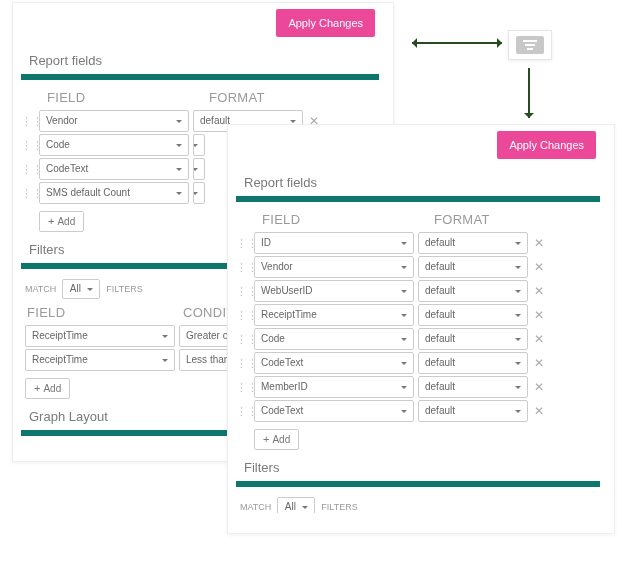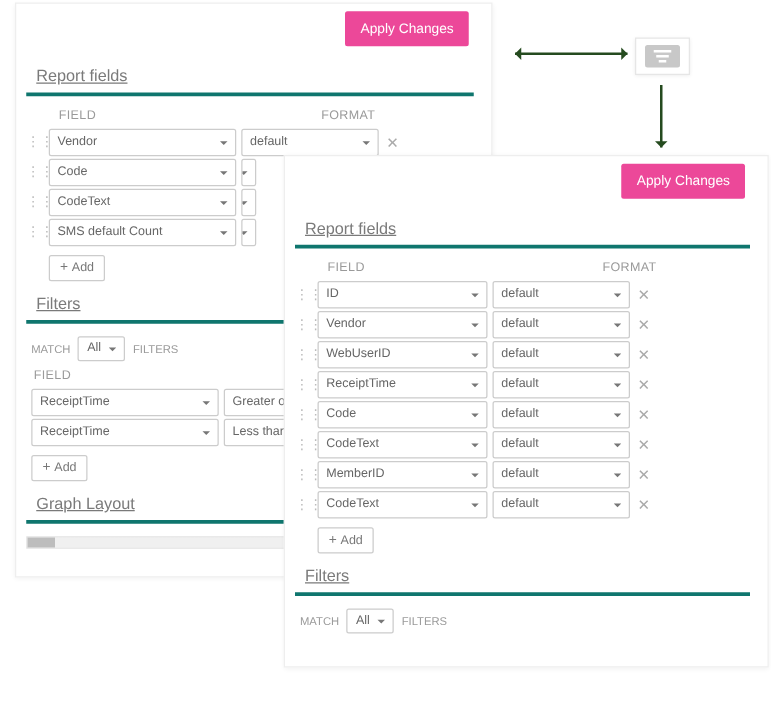--- a/index.html
+++ b/index.html
@@ -41,33 +41,31 @@
     padding: 8px 12px;
     font-size: 11px;
     border-radius: 2px;
     margin: 6px 18px 6px 0;
     cursor: pointer;
   }
   .section-title {
     font-size: 13px;
     color: #7a7a7a;
     padding: 10px 4px 6px 8px;
-    border-bottom: 3px solid #0f766e;
+    border-bottom: 6px solid #0f766e;
     margin-bottom: 10px;
     clear: both;
-    text-decoration: underline;
   }
   .col-hdr {
     display: flex;
     padding-left: 26px;
-    font-size: 10px;
+    font-size: 13px;
     letter-spacing: 0.3px;
     color: #9a9a9a;
     margin-bottom: 4px;
-    gap: 48px;
   }
   .row {
     display: flex;
     align-items: center;
     padding: 1px 0;
     gap: 4px;
   }
   .drag {
     width: 14px;
     color: #bbb;
@@ -183,21 +181,21 @@
   
   .panel-body::-webkit-scrollbar { width: 10px; height:10px; }
   .panel-body::-webkit-scrollbar-track { background: #f0f0f0; }
   .panel-body::-webkit-scrollbar-thumb { background: #bdbdbd; }
 
   
   .panel-back .w-field  { width: 150px; }
   .panel-back .w-format { width: 110px; }
   .panel-back .w-cond   { width: 98px; }
   
-  .panel-front .w-field  { width: 136px; }
+  .panel-front .w-field  { width: 160px; }
   .panel-front .w-format { width: 110px; }
 
   .hscroll-stub {
     height: 10px;
     background: linear-gradient(#f0f0f0,#f0f0f0);
     border: 1px solid #e2e2e2;
     position: relative;
     margin-top: 4px;
   }
   .hscroll-stub::before {

